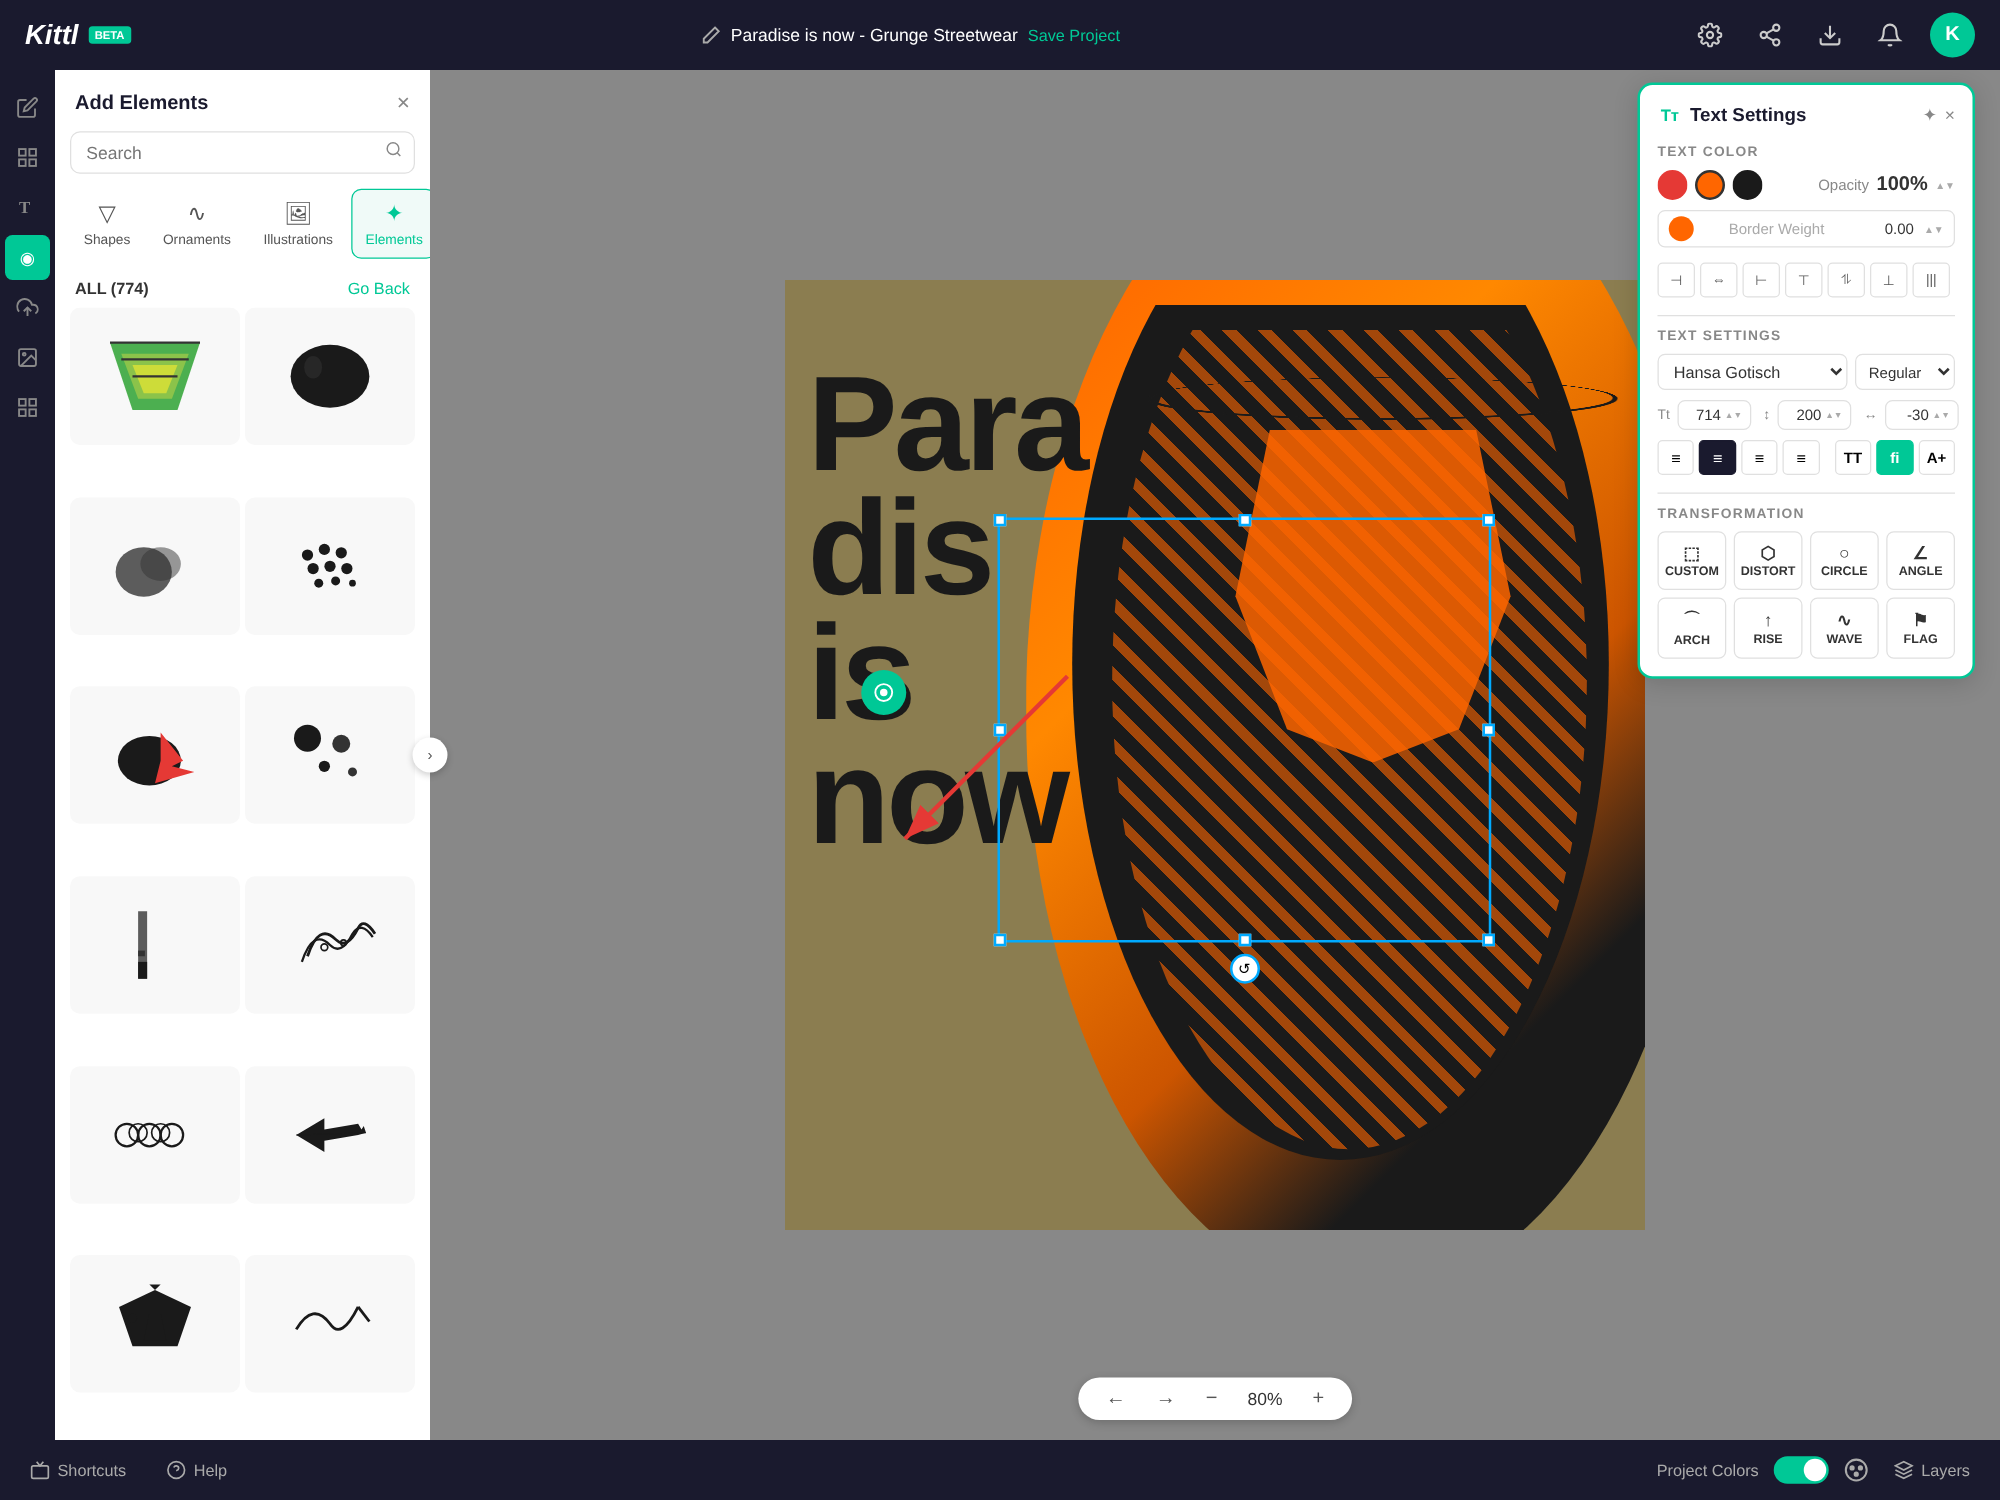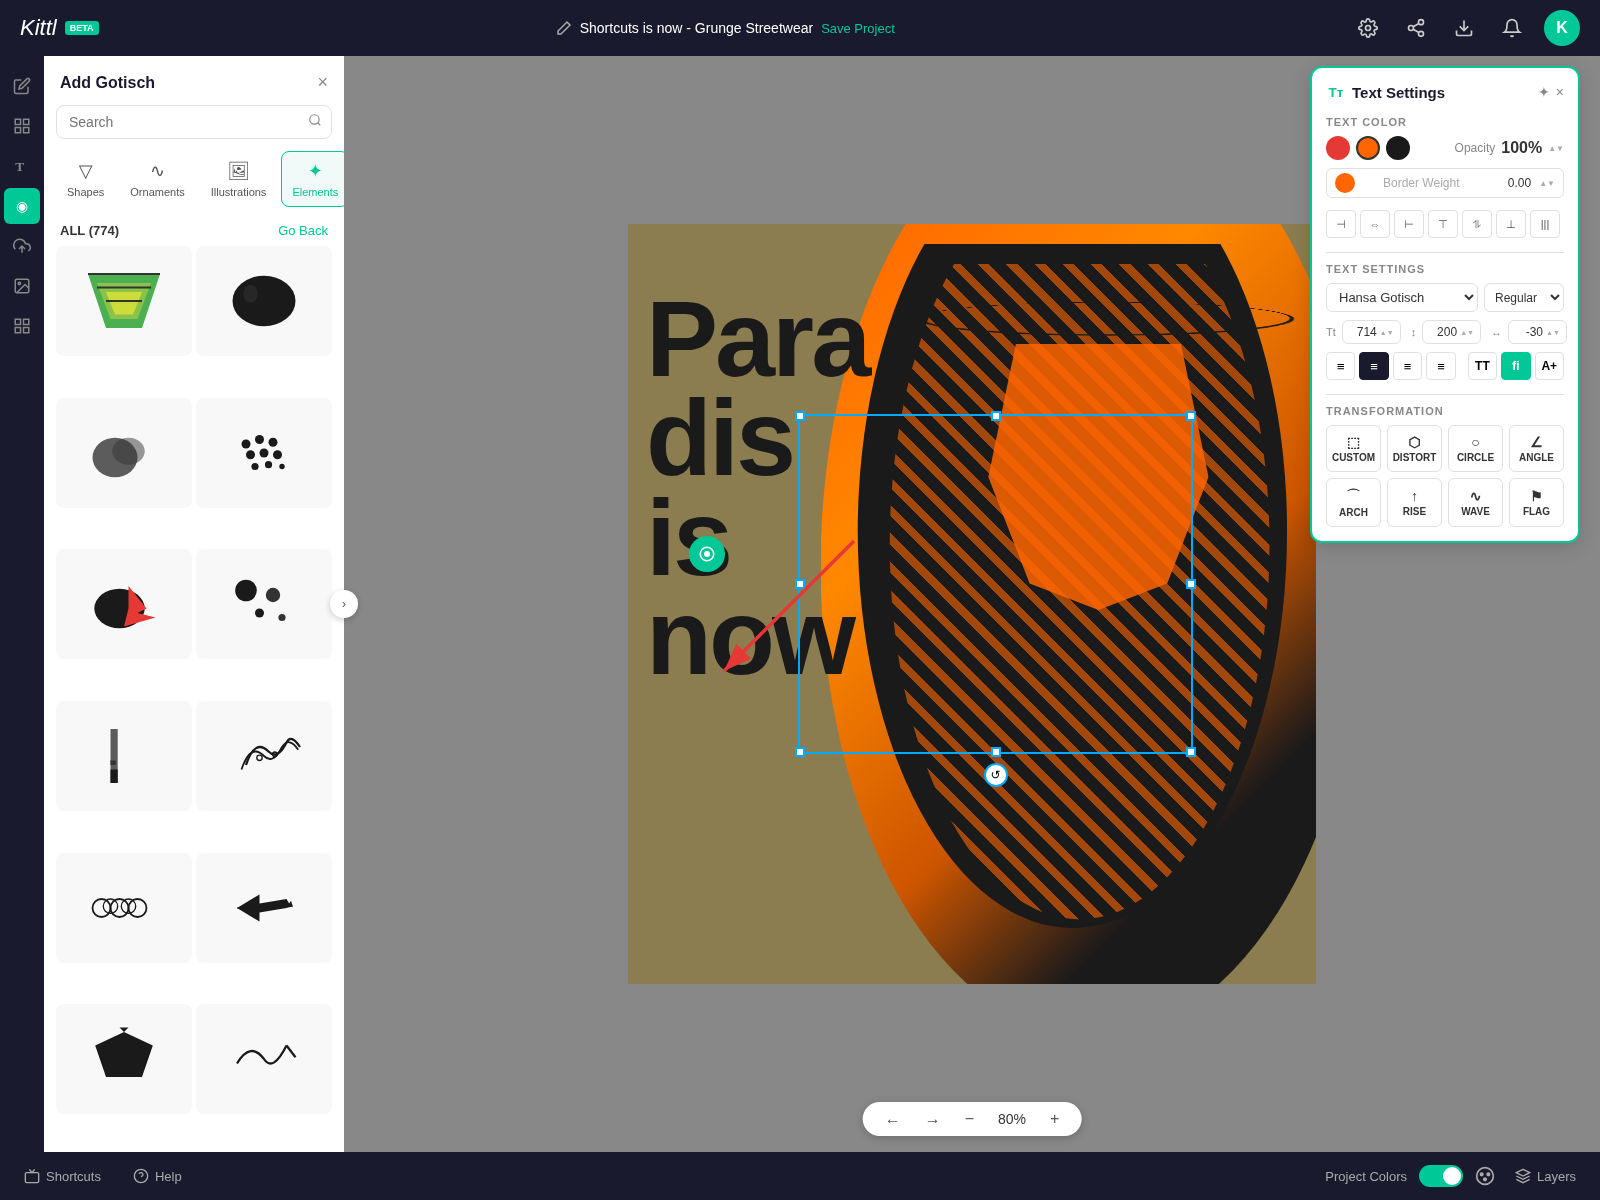--- a/index.html
+++ b/index.html
@@ -9,21 +9,21 @@
     .topbar {
       height: 56px;
       background: #1a1a2e;
       display: flex;
       align-items: center;
       justify-content: space-between;
       padding: 0 20px;
       flex-shrink: 0;
     }
     .topbar-left { display: flex; align-items: center; gap: 8px; }
-    .logo-text { color: white; font-size: 22px; font-weight: 400; font-style: italic; }
+    .logo-text { color: white; font-size: 22px; font-weight: 700; font-style: italic; }
     .beta-badge { background: #00c896; color: white; font-size: 9px; font-weight: 700; padding: 2px 5px; border-radius: 3px; }
     .topbar-center { display: flex; align-items: center; gap: 8px; color: #ccc; font-size: 14px; }
     .topbar-center svg { width: 16px; height: 16px; }
     .project-name { color: white; font-weight: 500; }
     .save-project { color: #00c896; cursor: pointer; font-size: 13px; }
     .topbar-right { display: flex; align-items: center; gap: 16px; }
     .topbar-icon { width: 32px; height: 32px; display: flex; align-items: center; justify-content: center; color: #ccc; cursor: pointer; border-radius: 6px; }
     .avatar { width: 36px; height: 36px; background: #00c896; border-radius: 50%; display: flex; align-items: center; justify-content: center; color: white; font-weight: 700; font-size: 16px; cursor: pointer; }
 
     
@@ -500,21 +500,21 @@
 
 <div class="topbar">
   <div class="topbar-left">
     <span class="logo-text">Kittl</span>
     <span class="beta-badge">BETA</span>
   </div>
   <div class="topbar-center">
     <svg viewBox="0 0 16 16" fill="none" stroke="#aaa" stroke-width="1.5">
       <path d="M11 2l3 3-9 9H2v-3z"></path>
     </svg>
-    <span class="project-name">Shortcuts is now - Grunge Streetwear</span>
+    <span class="project-name">Paradise is now - Grunge Streetwear</span>
     <span class="save-project">Save Project</span>
   </div>
   <div class="topbar-right">
     <div class="topbar-icon">
       <svg width="20" height="20" viewBox="0 0 24 24" fill="none" stroke="currentColor" stroke-width="2">
         <circle cx="12" cy="12" r="3"></circle>
           <path d="M19.4 15a1.65 1.65 0 0 0 .33 1.82l.06.06a2 2 0 0 1-2.83 2.83l-.06-.06a1.65 1.65 0 0 0-1.82-.33 1.65 1.65 0 0 0-1 1.51V21a2 2 0 0 1-4 0v-.09A1.65 1.65 0 0 0 9 19.4a1.65 1.65 0 0 0-1.82.33l-.06.06a2 2 0 0 1-2.83-2.83l.06-.06A1.65 1.65 0 0 0 4.68 15a1.65 1.65 0 0 0-1.51-1H3a2 2 0 0 1 0-4h.09A1.65 1.65 0 0 0 4.6 9a1.65 1.65 0 0 0-.33-1.82l-.06-.06a2 2 0 0 1 2.83-2.83l.06.06A1.65 1.65 0 0 0 9 4.68a1.65 1.65 0 0 0 1-1.51V3a2 2 0 0 1 4 0v.09a1.65 1.65 0 0 0 1 1.51 1.65 1.65 0 0 0 1.82-.33l.06-.06a2 2 0 0 1 2.83 2.83l-.06.06A1.65 1.65 0 0 0 19.4 9a1.65 1.65 0 0 0 1.51 1H21a2 2 0 0 1 0 4h-.09a1.65 1.65 0 0 0-1.51 1z"></path>
       </svg>
     </div>
     <div class="topbar-icon">
@@ -585,21 +585,21 @@
         <rect x="3" y="3" width="7" height="7"></rect>
           <rect x="14" y="3" width="7" height="7"></rect>
           <rect x="14" y="14" width="7" height="7"></rect>
           <rect x="3" y="14" width="7" height="7"></rect>
       </svg>
     </div>
   </div>
 
   <div class="elements-panel">
     <div class="panel-header">
-      <span class="panel-title">Add Gotisch</span>
+      <span class="panel-title">Add Elements</span>
       <button class="close-btn">×</button>
     </div>
 
     <div class="search-bar">
       <input class="search-input" type="text" placeholder="Search" style="">
       <span class="search-icon-btn">
         <svg width="14" height="14" viewBox="0 0 24 24" fill="none" stroke="currentColor" stroke-width="2">
           <circle cx="11" cy="11" r="8"></circle>
             <line x1="21" y1="21" x2="16.65" y2="16.65"></line>
         </svg>

